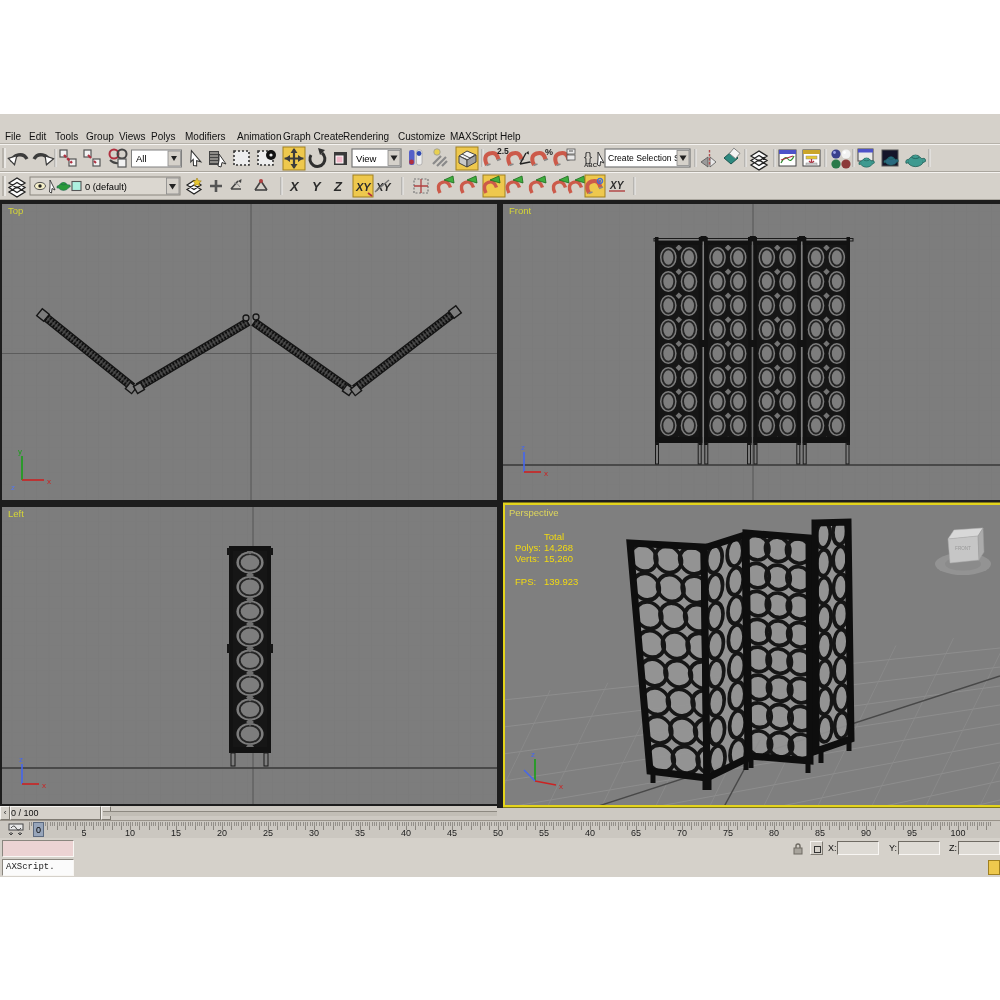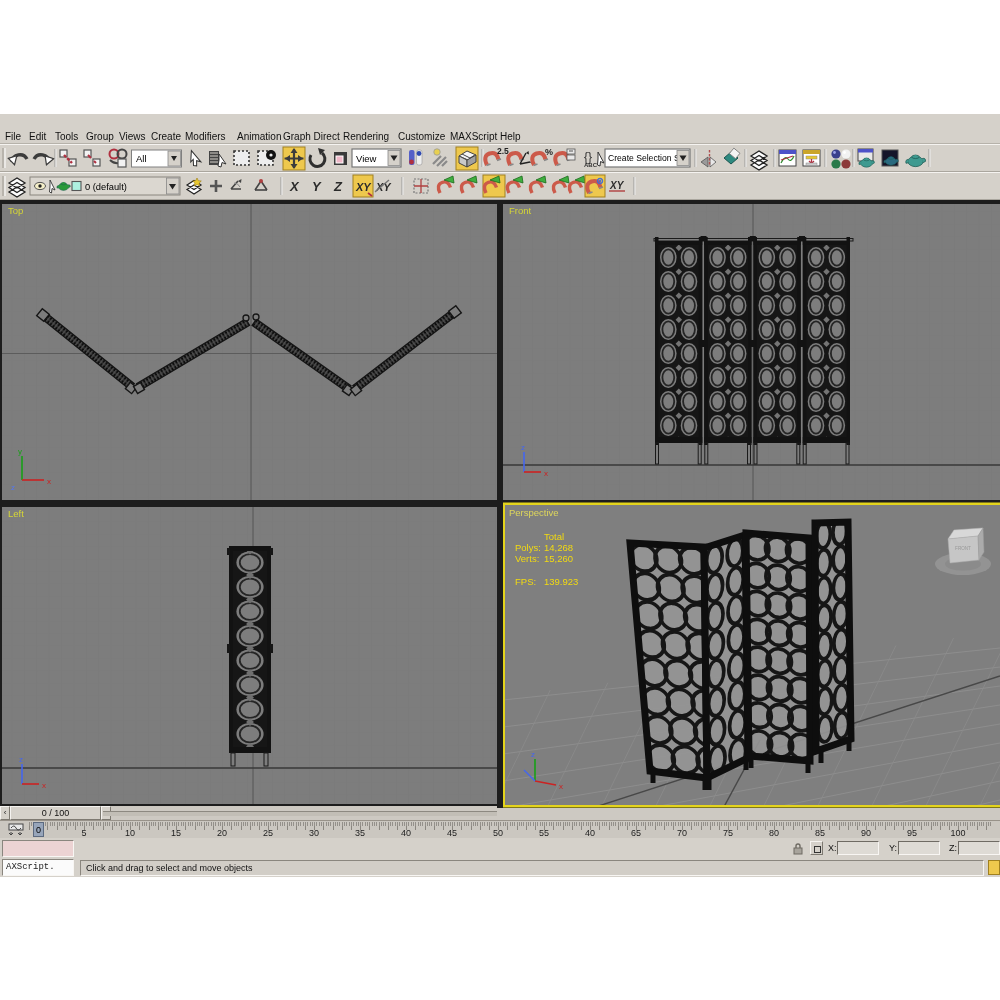--- a/index.html
+++ b/index.html
@@ -9,21 +9,21 @@
 .tbar .txt{position:absolute;top:2px;font-size:9px;color:#10151c;white-space:pre}
 .ticon{position:absolute;left:3px;top:1.5px;width:12px;height:12px;border-radius:3px;background:linear-gradient(135deg,#58d8c8,#0e5a52);border:1px solid #083a34}
 .ticon:after{content:"";position:absolute;left:2.5px;top:2.5px;width:5px;height:5px;border:1.5px solid #dff;border-radius:2px}
 .mbar{position:absolute;left:0;top:15px;width:1000px;height:15px;background:#d5d1ca;border-bottom:1px solid #b6b2aa}
 .mbar span{position:absolute;top:2px;font-size:10px;color:#111}
 .t1{position:absolute;left:0;top:30px;width:1000px;height:28px}
 .t2{position:absolute;left:0;top:58px;width:1000px;height:28px}
 .vps{position:absolute;left:0;top:86px;width:1000px;height:608px}
 .srow{position:absolute;left:0;top:692px;width:497px;height:14px;background:#cdc9c2}
 .srow .btn{position:absolute;top:0;width:10px;height:14px;background:#d5d1ca;border:1px solid;border-color:#f5f3f0 #7e7a72 #7e7a72 #f5f3f0;font-size:8px;line-height:11px;text-align:center;color:#222}
-.shandle{position:absolute;left:10px;top:0;width:91px;height:14px;background:#d5d1ca;border:1px solid;border-color:#f5f3f0 #7e7a72 #7e7a72 #f5f3f0;font-size:9px;text-align:center;line-height:12px;color:#111}
+.shandle{position:absolute;left:10px;top:0;width:91px;height:14px;background:#d5d1ca;border:1px solid;border-color:#f5f3f0 #7e7a72 #7e7a72 #f5f3f0;font-size:9px;text-align:left;line-height:12px;color:#111}
 .strack{position:absolute;left:103px;top:5px;width:394px;height:5px;background:#c2beb6;border-top:1px solid #8d8981}
 .srow2{position:absolute;left:497px;top:694px;width:503px;height:12px;background:#cdc9c2}
 .ruler{position:absolute;left:0;top:706px;width:1000px;height:18px;background:#cbc7c0;border-top:1px solid #989289}
 .ticks{position:absolute;left:29px;top:1px;width:962px;height:4px;
 background:repeating-linear-gradient(to right,#94908a 0 1px,transparent 1px 2.3px)}
 .ticks2{position:absolute;left:29px;top:1px;width:962px;height:7px;
 background:repeating-linear-gradient(to right,#8b8780 0 1px,transparent 1px 9.2px)}
 .rn{position:absolute;top:7px;font-size:9px;color:#1d1d1d;transform:translateX(-50%)}
 .fr0{position:absolute;left:33px;top:1px;width:11px;height:15px;background:#97a5ba;border:1px solid #5c6a80;font-size:9px;color:#000;text-align:center;line-height:14px}
 .mce{position:absolute;left:8px;top:2px;width:16px;height:13px}
@@ -39,24 +39,24 @@
 .absbtn:after{content:"";position:absolute;left:3px;top:3.5px;width:5px;height:5px;border:1px solid #333}
 .kbdo{position:absolute;left:988px;top:1px;width:12px;height:15px;background:#eec84d;border:1px solid #a08020}
 </style></head><body>
 <div id="s">
   <div class="mbar">
       <span style="left:5px">File</span>
       <span style="left:29px">Edit</span>
       <span style="left:55px">Tools</span>
       <span style="left:86px">Group</span>
       <span style="left:119px">Views</span>
-      <span style="left:151px">Create</span>
+      <span style="left:151px">Polys</span>
       <span style="left:185px">Modifiers</span>
       <span style="left:237px">Animation</span>
-      <span style="left:283px">Graph Direct</span>
+      <span style="left:283px">Graph Create</span>
       <span style="left:343px">Rendering</span>
       <span style="left:398px">Customize</span>
       <span style="left:450px">MAXScript</span>
       <span style="left:500px">Help</span>
     </div>
   <div class="t1"><svg width="1000" height="28" viewBox="0 0 1000 28" xmlns="http://www.w3.org/2000/svg" font-family="Liberation Sans">
 <rect width="1000" height="28" fill="#d5d1ca"></rect>
 <rect width="1000" height="1" fill="#f5f3f0"></rect>
 <line x1="3" y1="4" x2="3" y2="24" stroke="#9b978f" stroke-width="1"></line>
         <line x1="5" y1="4" x2="5" y2="24" stroke="#fff" stroke-width="1"></line>
@@ -822,15 +822,14 @@
     <div class="absbtn"></div>
     <span class="xyzl" style="left:828px">X:</span>
       <div class="xyz" style="left:837px;width:42px"></div>
     <span class="xyzl" style="left:889px">Y:</span>
       <div class="xyz" style="left:898px;width:42px"></div>
     <span class="xyzl" style="left:949px">Z:</span>
       <div class="xyz" style="left:958px;width:42px"></div>
   </div>
   <div class="prompt">
     <div class="axs">AXScript.</div>
-    <div class="field" style="left:80px;top:1px;width:904px;height:16px">Click and drag to select and move objects</div>
     <div class="kbdo"></div>
   </div>
 </div>
 </body></html>

